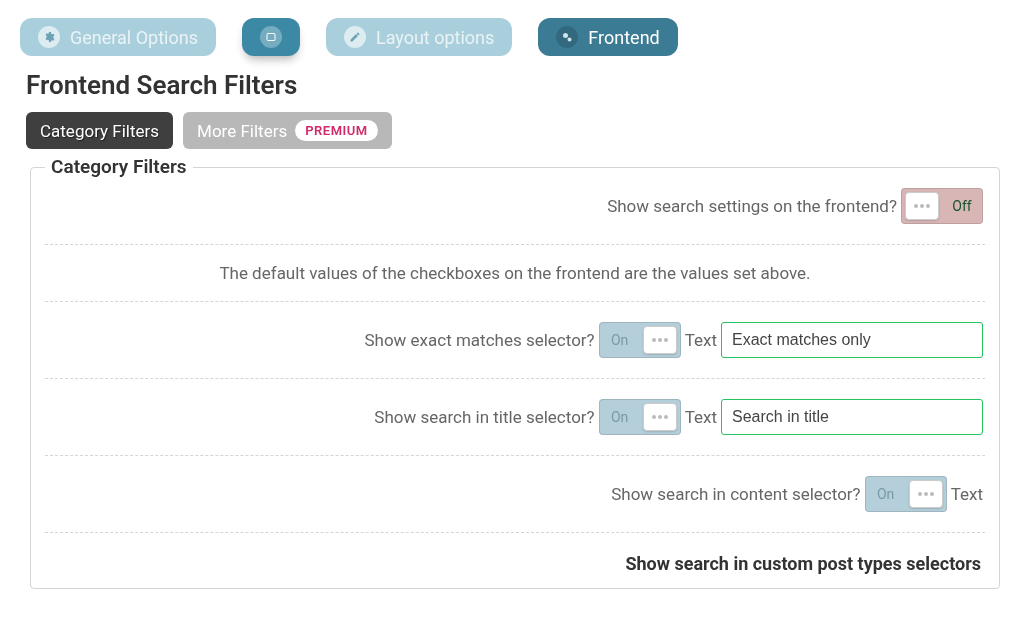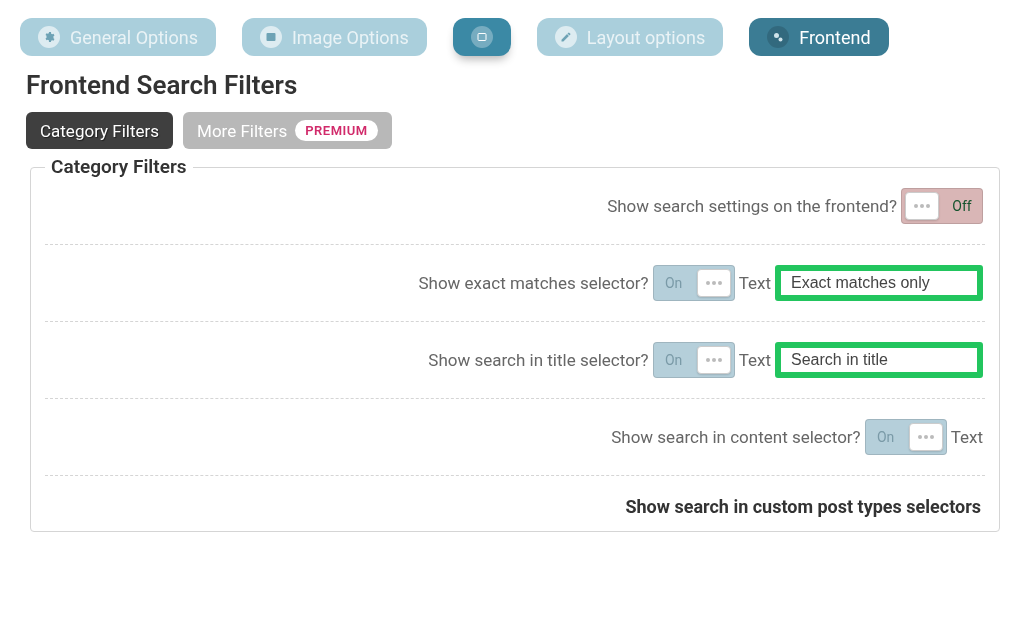--- a/index.html
+++ b/index.html
@@ -174,50 +174,42 @@
   }
   .dots span {
     width: 4px; height: 4px; border-radius: 50%; background: #bbb;
   }
 
   .text-label {
     font-size: 17px;
     color: #666;
   }
   .text-input {
-    width: 208px;
+    width: 262px;
     height: 36px;
-    border: 6px solid #22c55e;
+    border: 1px solid #22c55e;
     border-radius: 3px;
     padding: 0 10px;
     font-size: 16px;
     color: #444;
     background: #fff;
   }
 </style>
 </head>
 <body>
 
 <div class="tabs-row">
   <div class="tab light">
     <span class="tab-icon">
       <svg viewBox="0 0 24 24" fill="#6ea3b5">
           <path d="M12 8a4 4 0 100 8 4 4 0 000-8zm9 4a7.9 7.9 0 00-.1-1.3l2.1-1.6-2-3.4-2.5 1a8 8 0 00-2.2-1.3L16 2h-4l-.3 2.4a8 8 0 00-2.2 1.3l-2.5-1-2 3.4 2.1 1.6A7.9 7.9 0 007 12c0 .4 0 .9.1 1.3L5 14.9l2 3.4 2.5-1c.7.5 1.4 1 2.2 1.3L12 22h4l.3-2.4c.8-.3 1.5-.8 2.2-1.3l2.5 1 2-3.4-2.1-1.6c.1-.4.1-.9.1-1.3z"></path>
         </svg>
     </span>
     <span>General Options</span>
   </div>
-  <div class="tab light">
-    <span class="tab-icon">
-      <svg viewBox="0 0 24 24" fill="#6ea3b5">
-          <rect x="3" y="4" width="18" height="16" rx="2"></rect>
-        </svg>
-    </span>
-    <span>Image Options</span>
-  </div>
   <div class="tab active">
     <span class="tab-icon">
       <svg viewBox="0 0 24 24" fill="#fff">
           <rect x="4" y="5" width="16" height="14" rx="2" fill="none" stroke="#fff" stroke-width="2"></rect>
         </svg>
     </span>
   </div>
   <div class="tab light">
     <span class="tab-icon">
       <svg viewBox="0 0 24 24" fill="#6ea3b5">
@@ -262,20 +254,21 @@
                 <span></span>
                 <span></span>
                 <span></span>
               </span>
             </span>
           </span>
         <span class="half label-side">Off</span>
       </span>
     </div>
 
+    <div class="note-row">The default values of the checkboxes on the frontend are the values set above.</div>
 
     <div class="row">
       <span class="row-label">Show exact matches selector?</span>
       <span class="toggle on">
         <span class="half label-side">On</span>
         <span class="half">
             <span class="knob">
               <span class="dots">
                 <span></span>
                 <span></span>

